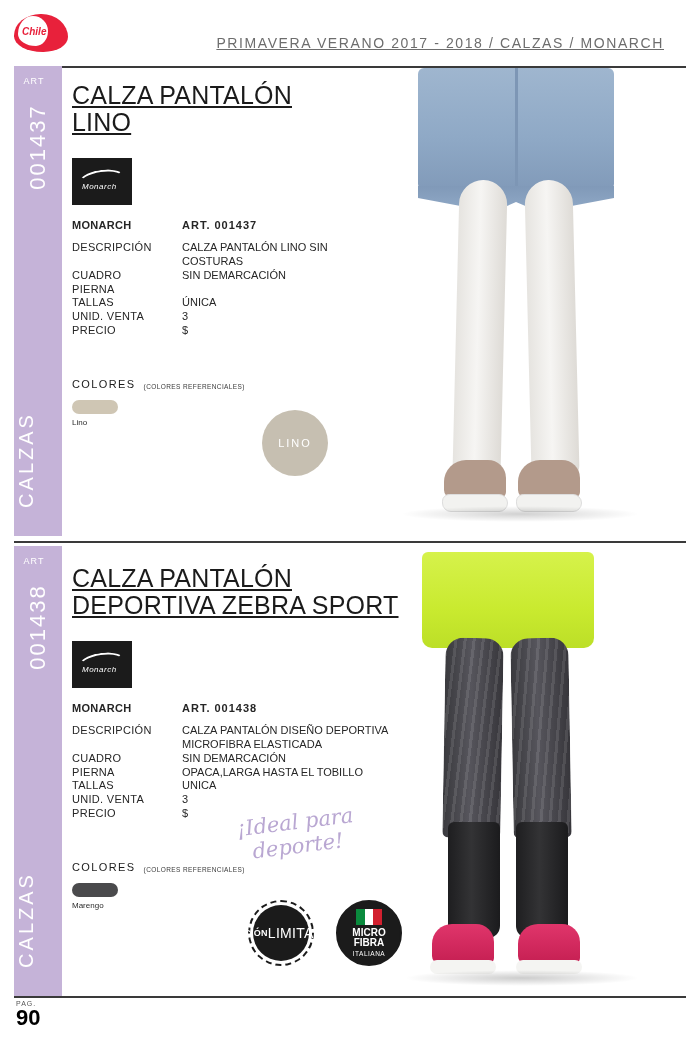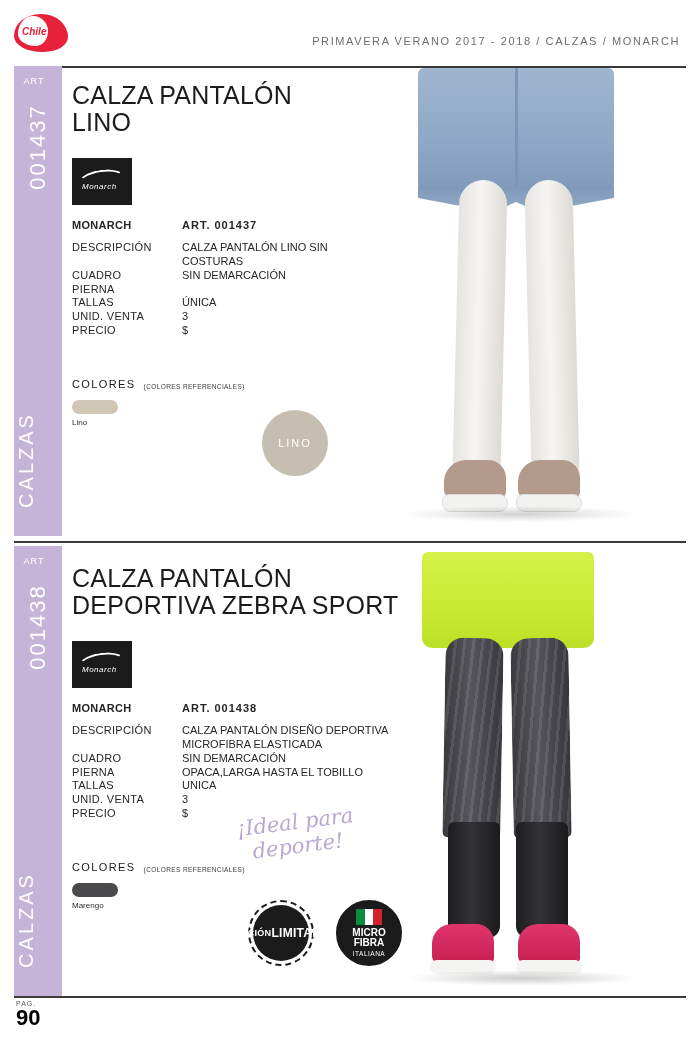--- a/index.html
+++ b/index.html
@@ -15,23 +15,24 @@
     background: #fff;
     padding-left: 27px;
   }
 
   
   .header-bar {
     position: absolute; top: 0; left: 0; width: 700px; height: 66px;
     background: #fff;
   }
   .header-text {
-    position: absolute; right: 20px; top: 35px;
-    font-size: 11px; letter-spacing: 1.6px; color: #6d6d6d;
+    position: absolute; right: 36px; top: 35px;
+    font-size: 14px; letter-spacing: 1.6px; color: #6d6d6d;
     white-space: nowrap;
+    text-decoration: underline;
   }
   .logo-chile {
     position: absolute; left: 14px; top: 14px;
     width: 54px; height: 40px;
   }
   .logo-chile .blob {
     position: absolute; left: 0; top: 0; width: 54px; height: 38px;
     background: #e8213b;
     border-radius: 50% 50% 46% 54% / 58% 62% 40% 42%;
   }
@@ -75,21 +76,21 @@
   .hr-mid { position:absolute; left:14px; top:541px; width:672px; height:2px; background:#3a3a3a; }
   .hr-bot { position:absolute; left:14px; top:996px; width:672px; height:2px; background:#3a3a3a; }
 
   
   .block { position: absolute; left: 72px; }
   .b1 { top: 82px; }
   .b2 { top: 565px; }
 
   .title {
     font-size: 25px; color: #1b1b1b; line-height: 1.07;
-    letter-spacing: .2px; font-weight: 400;
+    letter-spacing: .2px; font-weight: 400; text-decoration: underline;
   }
   .title .l2 { display:block; }
 
   .brandbox {
     width: 60px; height: 47px; background: #1b1b1b;
     margin-top: 22px; position: relative; overflow: hidden;
   }
   .brandbox .swoosh {
     position: absolute; left: 6px; top: 12px; width: 48px; height: 22px;
     border-radius: 50%;
@@ -144,21 +145,21 @@
   .badge-limited {
     left: 248px; top: 900px; width: 66px; height: 66px;
     background: #ffffff; border: 2px dashed #1b1b1b;
   }
   .badge-limited .inner {
     width: 56px; height: 56px; border-radius: 50%; background:#1b1b1b;
     display:flex; align-items:center; justify-content:center;
     color:#fff;
   }
   .badge-limited .l1 { font-size: 9px; font-weight: bold; letter-spacing:.3px; }
-  .badge-limited .l2b { font-size: 12px; font-weight: bold; letter-spacing:.3px; }
+  .badge-limited .l2b { font-size: 14px; font-weight: normal; letter-spacing:.3px; }
 
   .badge-micro {
     left: 336px; top: 900px; width: 66px; height: 66px;
     background:#1b1b1b; border: 2px solid #1b1b1b;
     flex-direction: column; color:#fff;
   }
   .badge-micro .flag { width: 26px; height: 16px; display:flex; margin-bottom:3px; }
   .badge-micro .flag i { flex:1; display:block; }
   .badge-micro .fg { background:#0a8a3d; }
   .badge-micro .fw { background:#ffffff; }

